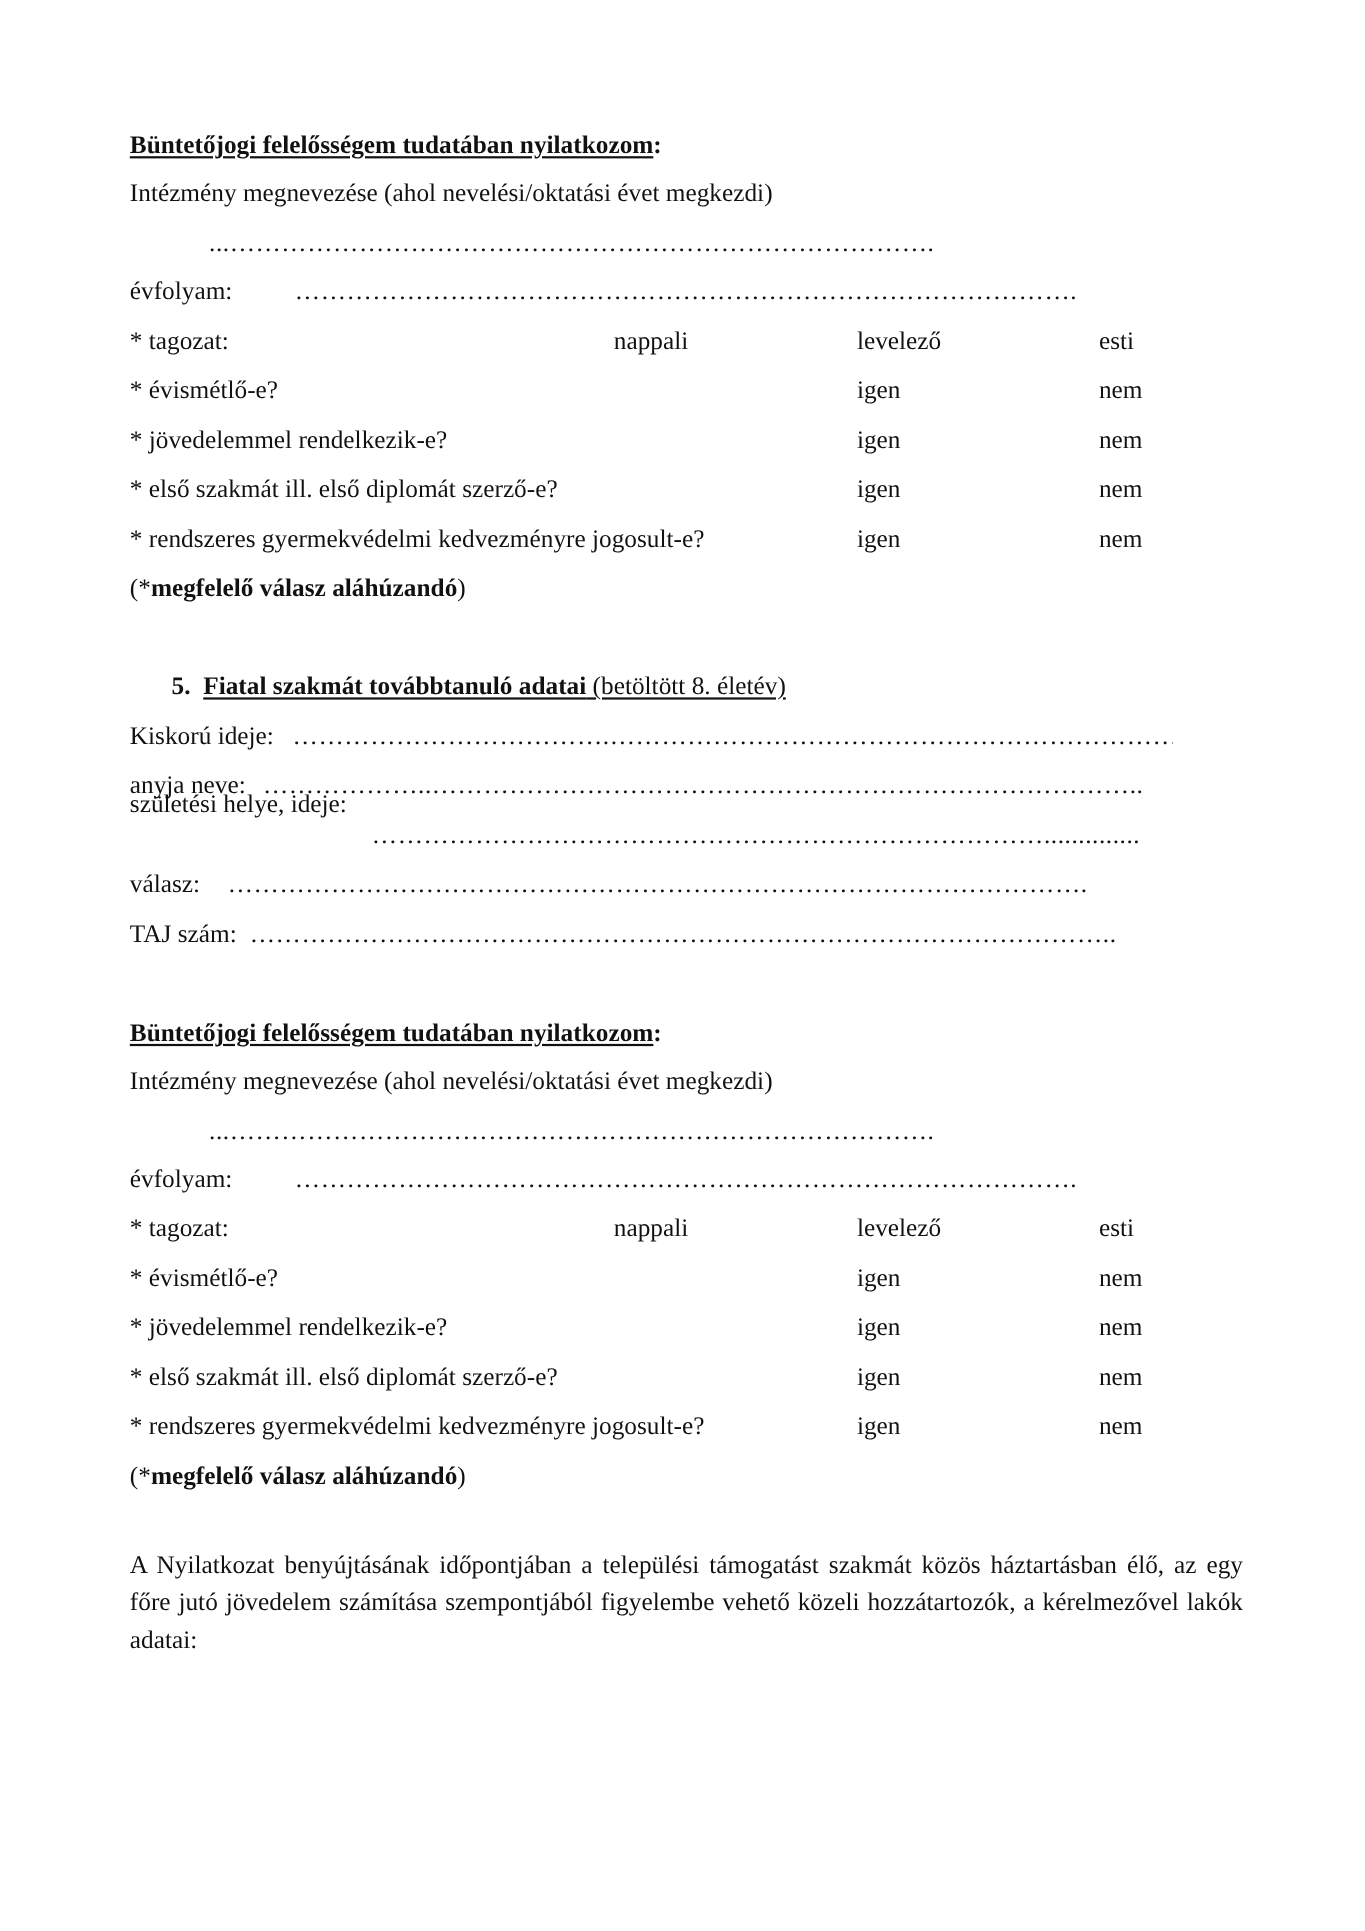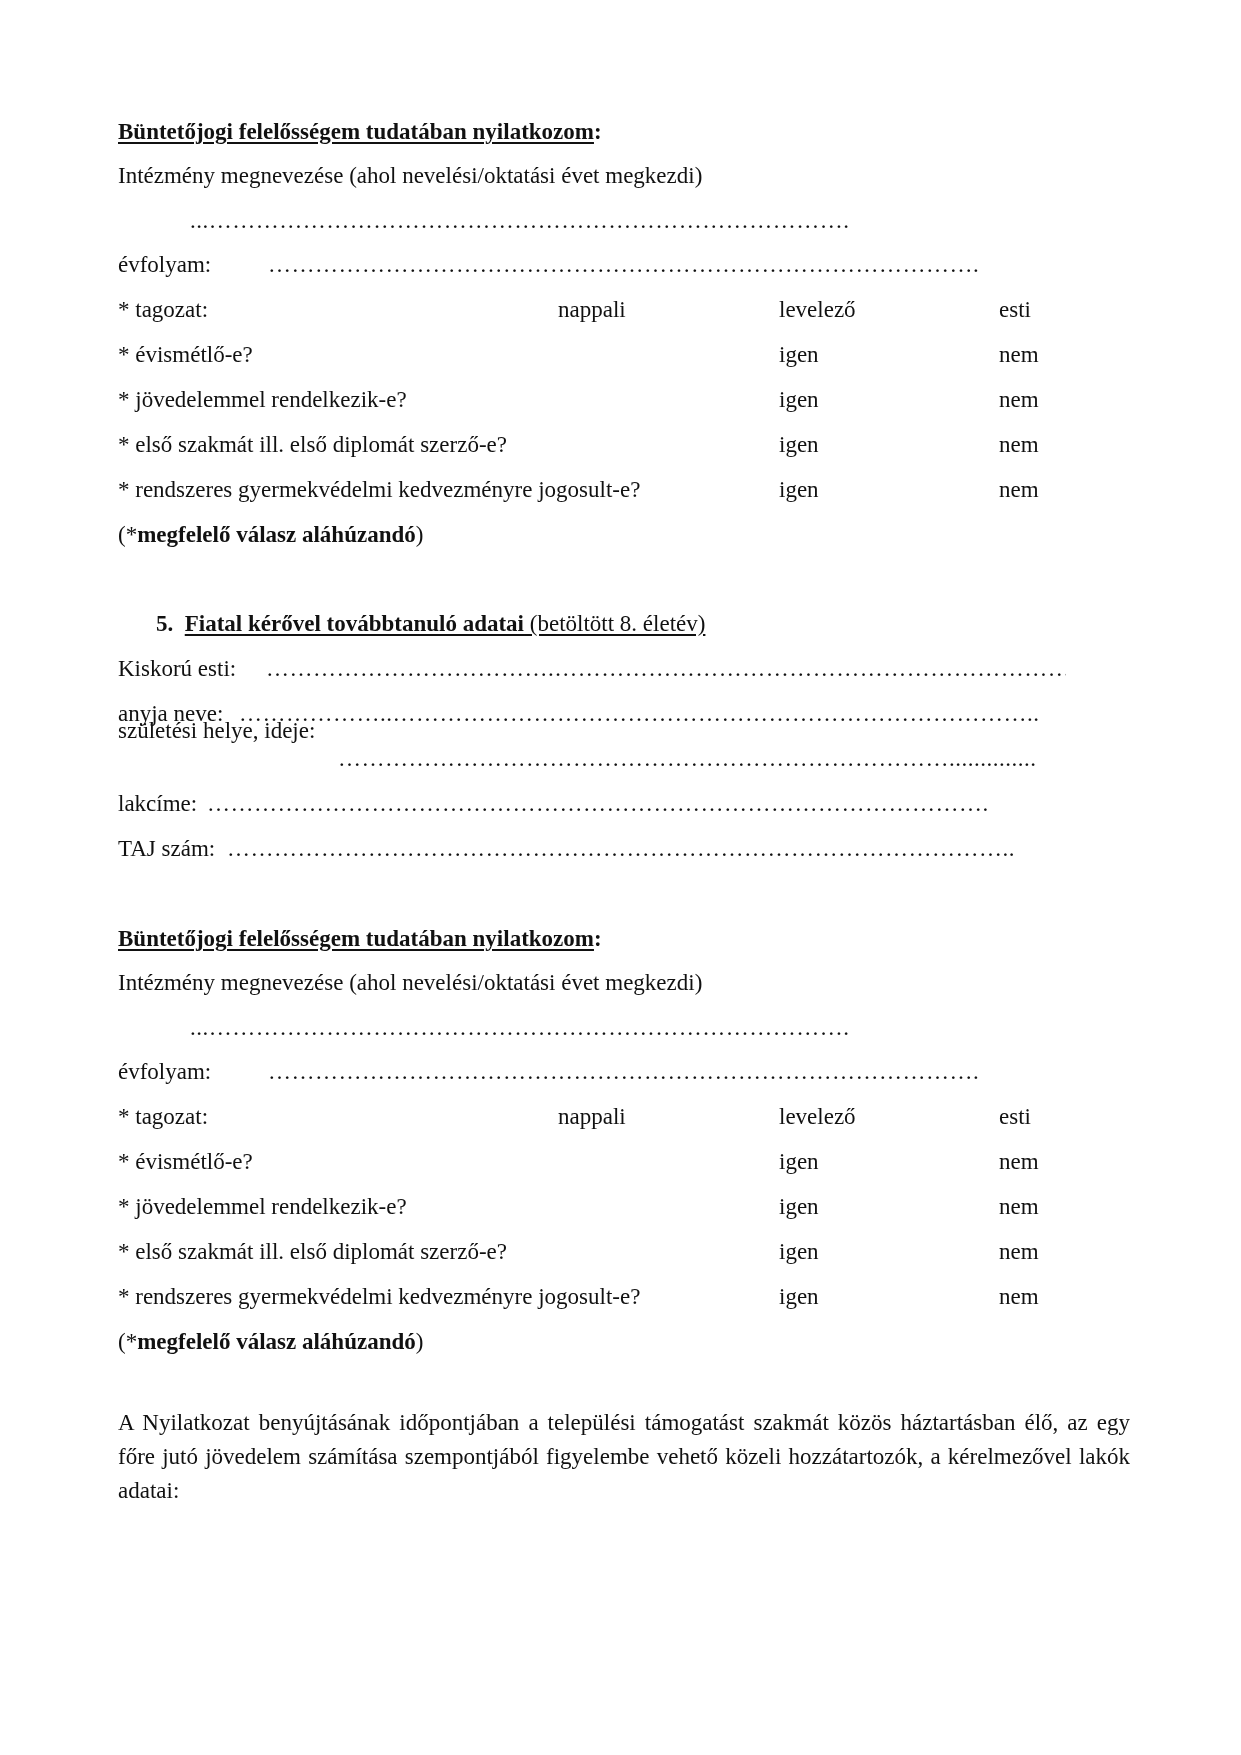--- a/index.html
+++ b/index.html
@@ -49,36 +49,36 @@
   <div>
     <div class="line" style="top:476px;">* rendszeres gyermekvédelmi kedvezményre jogosult-e?</div>
     <div class="col" style="left:779px; top:476px;">igen</div>
     <div class="col" style="left:999px; top:476px;">nem</div>
   </div>
   <div class="line" style="top:521px;"><span>(*</span><span class="bold">megfelelő válasz aláhúzandó</span><span>)</span></div>
 </div>
 
 <div>
   <div class="line" style="left:156px; top:610px;">
-    <span class="bold">5.</span>&nbsp;&nbsp;<span class="ul"><span class="bold">Fiatal kérővel továbbtanuló adatai</span><span> (betöltött 8. életév)</span></span>
+    <span class="bold">5.</span>&nbsp;&nbsp;<span class="ul"><span class="bold">Fiatal szakmát továbbtanuló adatai</span><span> (betöltött 8. életév)</span></span>
   </div>
   <div>
-    <div class="line" style="top:655px;">Kiskorú esti:</div>
+    <div class="line" style="top:655px;">Kiskorú ideje:</div>
     <div class="dots" style="left:266px; top:655px; width:800px;">……………………………….……………………………………………………………</div>
   </div>
   <div>
     <div class="line" style="top:700px;">anyja neve:</div>
     <div class="dots" style="left:239px; top:700px; width:830px;">………………..………………………………………………………………………..</div>
   </div>
   <div>
     <div class="line" style="top:717px;">születési helye, ideje:</div>
     <div class="dots" style="left:338px; top:745px; width:730px;">……………………………………………………………………..............</div>
   </div>
   <div>
-    <div class="line" style="top:790px;">lakcíme:</div>
+    <div class="line" style="top:790px;">válasz:</div>
     <div class="dots" style="left:207px; top:790px; width:865px;">……………………………………………………………………………………….</div>
   </div>
   <div>
     <div class="line" style="top:835px;">TAJ szám:</div>
     <div class="dots" style="left:227px; top:835px; width:850px;">………………………………………………………………………………………..</div>
   </div>
 </div>
 
 <div>
   <div class="line bold" style="top:925px;"><span class="ul">Büntetőjogi felelősségem tudatában nyilatkozom</span><span>:</span></div>

